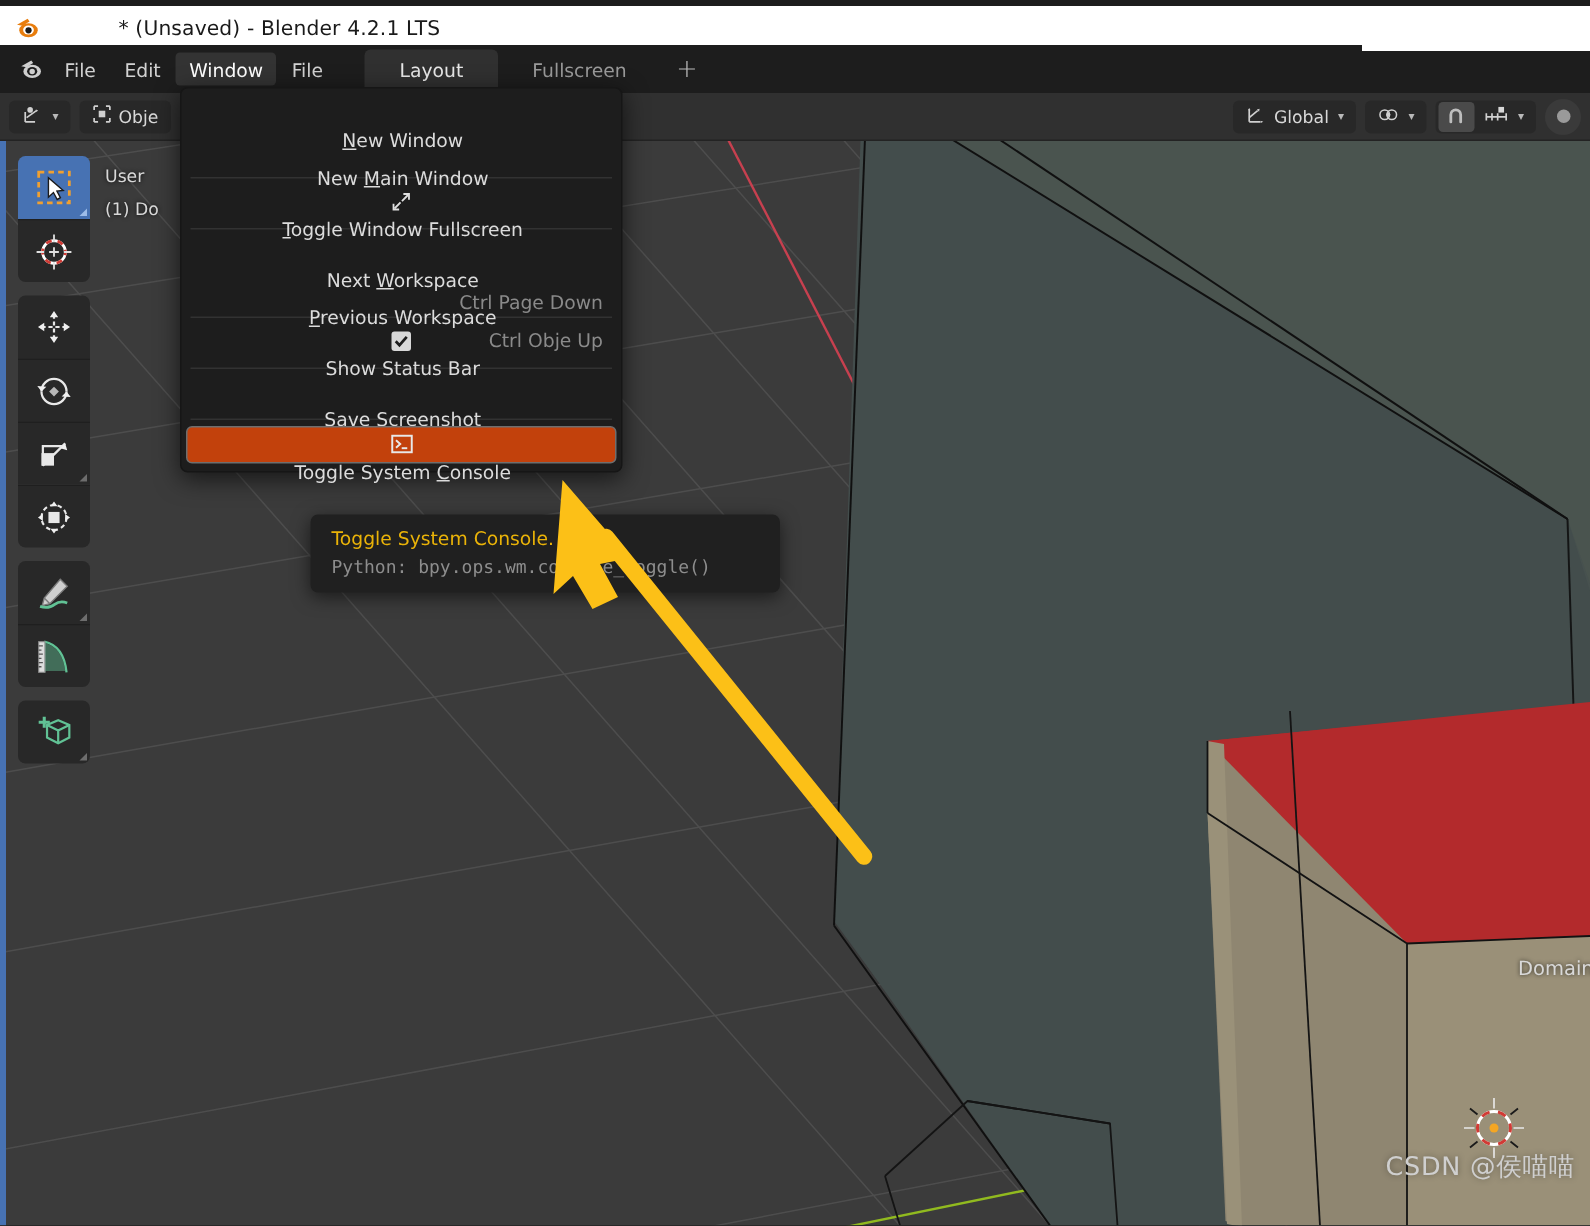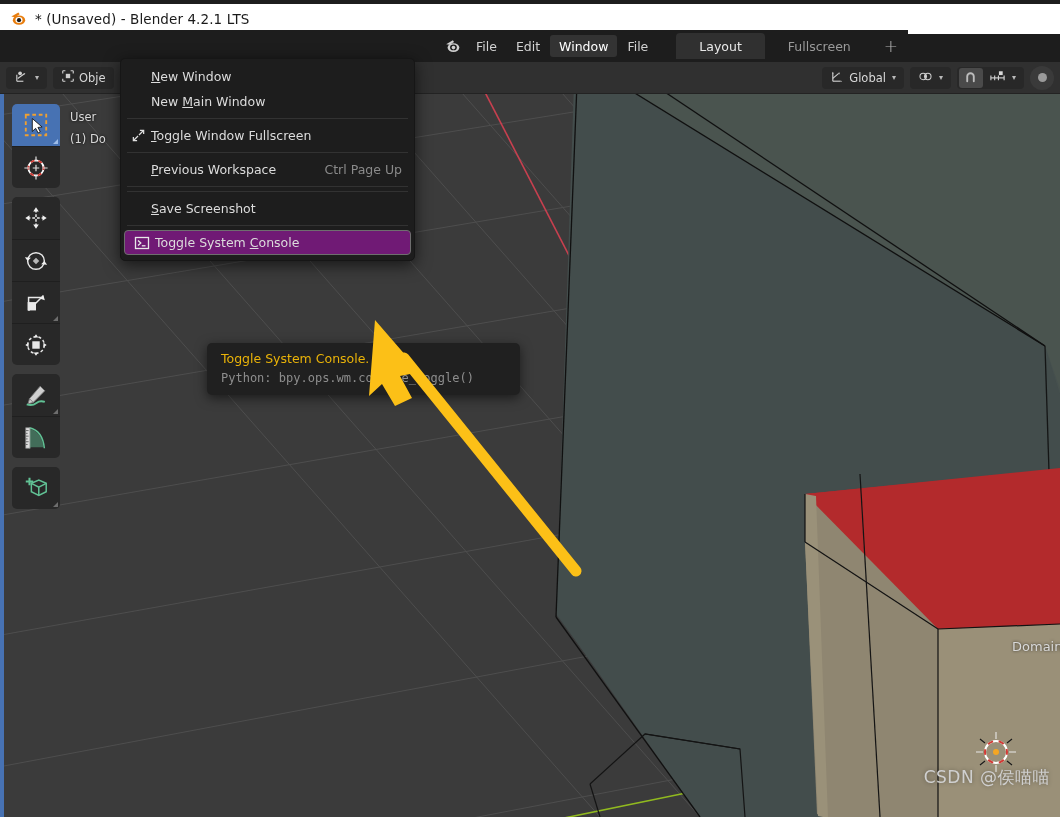--- a/index.html
+++ b/index.html
@@ -15,33 +15,34 @@
     overflow: hidden;
   }
 
   
   .titlebar {
     position: absolute; left: 0; top: 4px;
     width: 1060px; height: 30px;
     background: #ffffff;
     display: flex; align-items: center;
     padding-left: 8px;
+    gap: 44px;
   }
   .titlebar .blender-logo { width: 20px; height: 20px; margin-right: 7px; flex: 0 0 auto; }
   .titlebar .title-text {
     font-size: 13.5px; color: #1a1a1a; letter-spacing: .1px;
     font-family: "DejaVu Sans", "Liberation Sans", sans-serif;
   }
 
   
   .topbar {
     position: absolute; left: 0; top: 30px;
     width: 908px; height: 32px;
     background: #1d1d1d;
-    display: flex; align-items: center; justify-content: flex-end;
+    display: flex; align-items: center;
   }
   .topbar .logo-btn {
     width: 28px; height: 26px; margin-left: 6px;
     display: flex; align-items: center; justify-content: center;
   }
   .menu-item {
     height: 22px; padding: 0 9px;
     display: flex; align-items: center;
     font-size: 12.5px; color: #d2d2d2;
     border-radius: 3px; margin-right: 1px;
@@ -158,37 +159,37 @@
     width: 295px;
     background: #1d1d1d;
     border: 1px solid #161616;
     border-radius: 5px;
     box-shadow: 0 4px 16px rgba(0,0,0,.62);
     padding: 5px 0;
     z-index: 40;
   }
   .mrow {
     height: 25px; display: flex; align-items: center;
-    padding: 0 6px; position: relative;
+    padding: 0 6px; position: relative; flex-direction: column;
   }
   .mrow .mico {
     width: 22px; height: 22px; flex: 0 0 22px;
     display: flex; align-items: center; justify-content: center;
     margin-right: 0px;
   }
   .mrow .mlabel {
     font-size: 12.5px; color: #dcdcdc; white-space: nowrap;
     margin-left: 2px;
   }
   .mrow .mshortcut {
     margin-left: auto; font-size: 12.5px; color: #8a8a8a;
     padding-right: 6px; white-space: nowrap;
   }
   .mrow.hl {
-    background: #701a75;
+    background: #c2410c;
     border: 1px solid #6e6e6e;
     border-radius: 4px;
     margin: 0 3px;
     height: 25px;
   }
   .msep { height: 1px; background: #323232; margin: 4px 6px; }
   .chk {
     width: 13px; height: 13px; background: #d8d8d8; border-radius: 2px;
     display: flex; align-items: center; justify-content: center;
   }
@@ -547,29 +548,44 @@
           <path d="M2.5 9.5 L2.5 13.5 L6.5 13.5" fill="none" stroke="#e0e0e0" stroke-width="1.3"></path>
           <path d="M13.5 6.5 L13.5 2.5 L9.5 2.5" fill="none" stroke="#e0e0e0" stroke-width="1.3"></path>
           <path d="M3.2 12.8 L7.5 8.5 M12.8 3.2 L8.5 7.5" stroke="#e0e0e0" stroke-width="1.3"></path>
         </svg>
       </span>
       <span class="mlabel"><u>T</u>oggle Window Fullscreen</span>
     </div>
 
     <div class="msep"></div>
 
+    <div class="mrow">
+      <span class="mico"></span>
+      <span class="mlabel">Next <u>W</u>orkspace</span>
+      <span class="mshortcut">Ctrl Page Down</span>
+    </div>
 
     <div class="mrow">
       <span class="mico"></span>
       <span class="mlabel"><u>P</u>revious Workspace</span>
-      <span class="mshortcut">Ctrl Page Up</span>
+      <span class="mshortcut">Ctrl Obje Up</span>
     </div>
 
     <div class="msep"></div>
 
+    <div class="mrow">
+      <span class="mico">
+        <span class="chk">
+          <svg width="11" height="11" viewBox="0 0 12 12">
+            <path d="M2 6 L4.7 8.8 L10 2.8" fill="none" stroke="#1d1d1d" stroke-width="2"></path>
+          </svg>
+        </span>
+      </span>
+      <span class="mlabel">Show Status Bar</span>
+    </div>
 
     <div class="msep"></div>
 
     <div class="mrow">
       <span class="mico"></span>
       <span class="mlabel"><u>S</u>ave Screenshot</span>
     </div>
 
 
     <div class="msep"></div>

